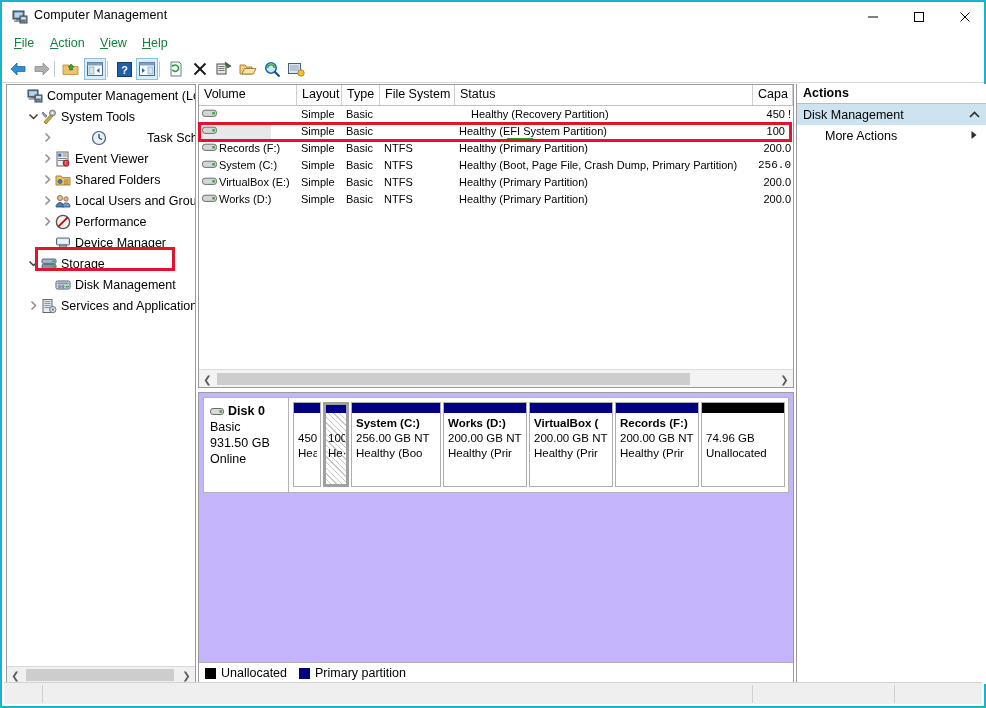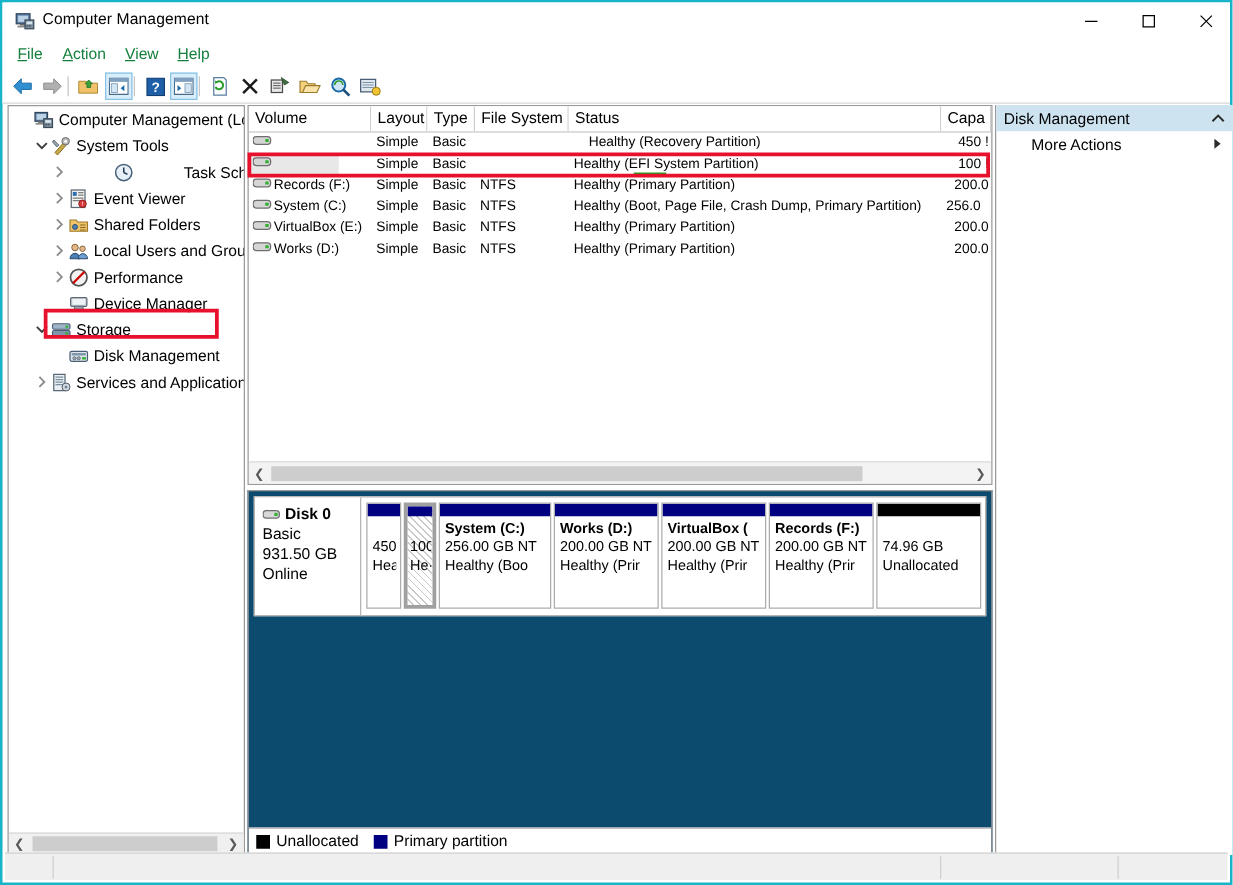--- a/index.html
+++ b/index.html
@@ -213,21 +213,21 @@
     border-top: 1px solid #dcdcdc;
     box-sizing: border-box;
   }
 
   
   #disk-pane {
     position: absolute; left: 0; top: 308px;
     width: 596px; height: 292px;
     border: 1px solid #9a9a9a;
     box-sizing: border-box;
-    background: #0c4a6e;
+    background: #c4b5fd;
     overflow: hidden;
   }
   #disk-row {
     position: absolute; left: 4px; top: 4px;
     width: 586px; height: 96px;
     border: 1px solid #b4b4b4;
     box-sizing: border-box;
     display: flex;
     background: #fff;
   }
@@ -733,21 +733,21 @@
                 <span class="vol-ico"><svg width="16" height="11" viewBox="0 0 16 11">
                     <rect x="0.5" y="2.2" width="14" height="6.2" rx="2.6" fill="#d5d5d5" stroke="#6e6e6e" stroke-width="1"></rect>
                     <rect x="10.2" y="4.1" width="2.8" height="2.5" rx="0.4" fill="#35b035"></rect>
                   </svg></span>
                 <span>System (C:)</span>
               </div>
               <div class="vcell" style="left: 102px; width: 39px;">Simple</div>
               <div class="vcell" style="left: 147px; width: 32px;">Basic</div>
               <div class="vcell" style="left: 185px; width: 69px;">NTFS</div>
               <div class="vcell" style="left: 260px; width: 292px;">Healthy (Boot, Page File, Crash Dump, Primary Partition)</div>
-              <div class="vcell" style="left: 558px; width: 34px; ">256.0</div>
+              <div class="vcell" style="left: 558px; width: 34px; text-align: right; font-family: Liberation Mono, monospace;">256.0</div>
             </div>
             <div class="vrow" style="top: 89px;">
               <div class="vcell vol-name-cell" style="left: 3px; width: 94px;">
                 <span class="vol-ico"><svg width="16" height="11" viewBox="0 0 16 11">
                     <rect x="0.5" y="2.2" width="14" height="6.2" rx="2.6" fill="#d5d5d5" stroke="#6e6e6e" stroke-width="1"></rect>
                     <rect x="10.2" y="4.1" width="2.8" height="2.5" rx="0.4" fill="#35b035"></rect>
                   </svg></span>
                 <span>VirtualBox (E:)</span>
               </div>
               <div class="vcell" style="left: 102px; width: 39px;">Simple</div>
@@ -841,20 +841,21 @@
             <span class="lg-sw" style="background: rgb(0, 0, 0);"></span>
             <span class="lg-txt">Unallocated</span>
             <span class="lg-sw" style="background: rgb(0, 0, 128);"></span>
             <span class="lg-txt">Primary partition</span>
           </div>
       </div>
 
     </div>
 
     <div id="actions-pane">
+      <div id="act-header">Actions</div>
       <div id="act-group">
         <span class="lbl">Disk Management</span>
         <span>
           <svg width="11" height="8" viewBox="0 0 11 8">
               <path d="M1 6 L5.5 1.5 L10 6" fill="none" stroke="#2b2b2b" stroke-width="1.6"></path>
             </svg>
         </span>
       </div>
       <div id="act-items">
           <div class="act-item">

